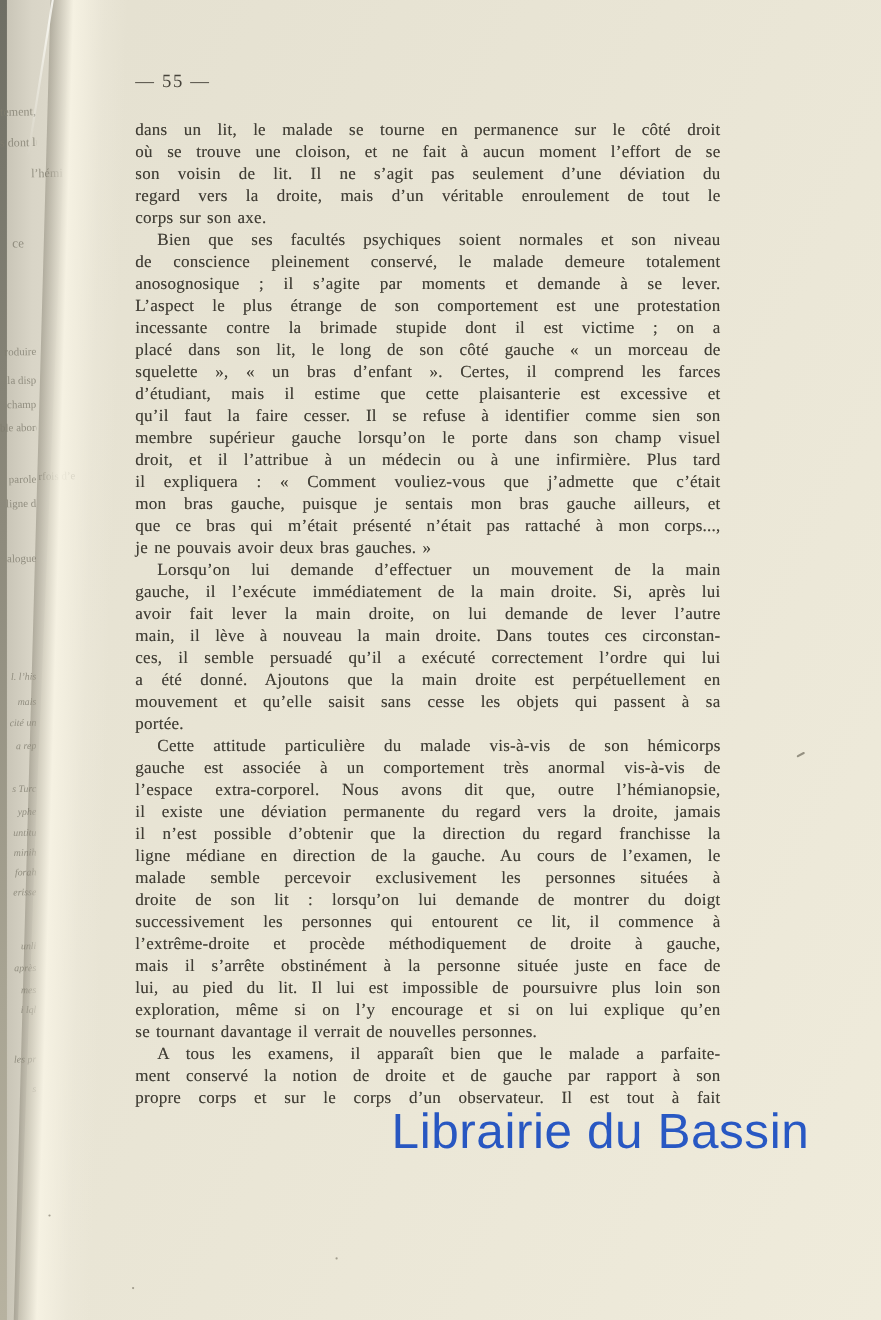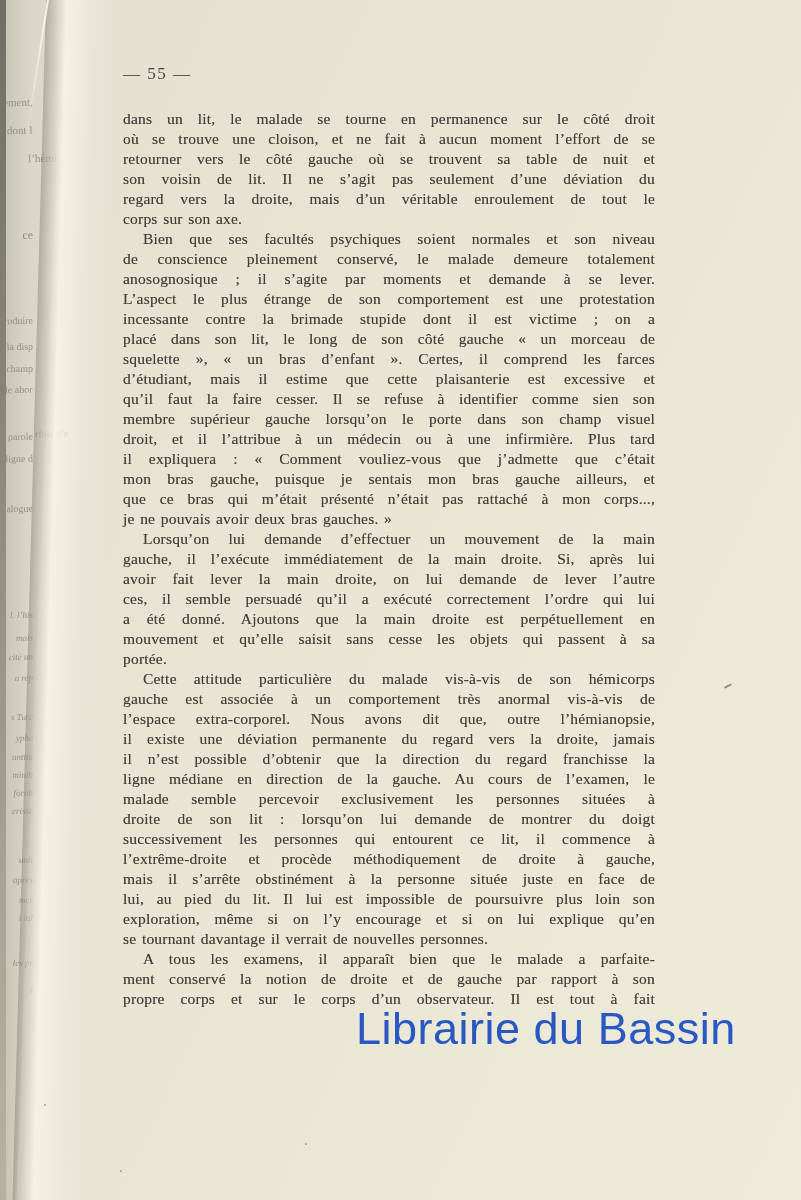--- a/index.html
+++ b/index.html
@@ -91,21 +91,21 @@
   <div class="under-page"></div>
 
   <div class="fragments">
 
       <div class="frag" style="top: 96px; font-size: 11px;">tement, n</div>
 
       <div class="frag" style="top: 124px; font-size: 11px;">s dont lu</div>
 
       <div class="frag" style="top: 152px; font-size: 11px; margin-left: 24px;">l’hémi</div>
 
-      <div class="frag" style="top: 228px; font-size: 12px;">ce</div>
+      <div class="frag" style="top: 214px; font-size: 12px; text-align: center;">ce</div>
 
       <div class="frag" style="top: 315px; font-size: 10px;">roduire</div>
 
       <div class="frag" style="top: 341px; font-size: 10px;">la disp</div>
 
       <div class="frag" style="top: 363px; font-size: 10px;">champ</div>
 
       <div class="frag" style="top: 384px; font-size: 10px;">ble abord</div>
 
       <div class="frag" style="top: 428px; font-size: 10px; margin-left: 35px;">rfois d’e</div>
@@ -153,21 +153,20 @@
   <div class="crease"></div>
 
   <div class="page-number">— 55 —</div>
 
   <div class="text-block">
 
       <div class="line">dans un lit, le malade se tourne en permanence sur le côté droit</div>
 
       <div class="line">où se trouve une cloison, et ne fait à aucun moment l’effort de se</div>
 
-      <div class="line">retourner vers le côté gauche où se trouvent sa table de nuit et</div>
 
       <div class="line">son voisin de lit. Il ne s’agit pas seulement d’une déviation du</div>
 
       <div class="line">regard vers la droite, mais d’un véritable enroulement de tout le</div>
 
       <div class="line last-line">corps sur son axe.</div>
 
       <div class="line indent">Bien que ses facultés psychiques soient normales et son niveau</div>
 
       <div class="line">de conscience pleinement conservé, le malade demeure totalement</div>
@@ -197,20 +196,21 @@
       <div class="line">que ce bras qui m’était présenté n’était pas rattaché à mon corps...,</div>
 
       <div class="line last-line">je ne pouvais avoir deux bras gauches. »</div>
 
       <div class="line indent">Lorsqu’on lui demande d’effectuer un mouvement de la main</div>
 
       <div class="line">gauche, il l’exécute immédiatement de la main droite. Si, après lui</div>
 
       <div class="line">avoir fait lever la main droite, on lui demande de lever l’autre</div>
 
+      <div class="line">main, il lève à nouveau la main droite. Dans toutes ces circonstan-</div>
 
       <div class="line">ces, il semble persuadé qu’il a exécuté correctement l’ordre qui lui</div>
 
       <div class="line">a été donné. Ajoutons que la main droite est perpétuellement en</div>
 
       <div class="line">mouvement et qu’elle saisit sans cesse les objets qui passent à sa</div>
 
       <div class="line last-line">portée.</div>
 
       <div class="line indent">Cette attitude particulière du malade vis-à-vis de son hémicorps</div>

